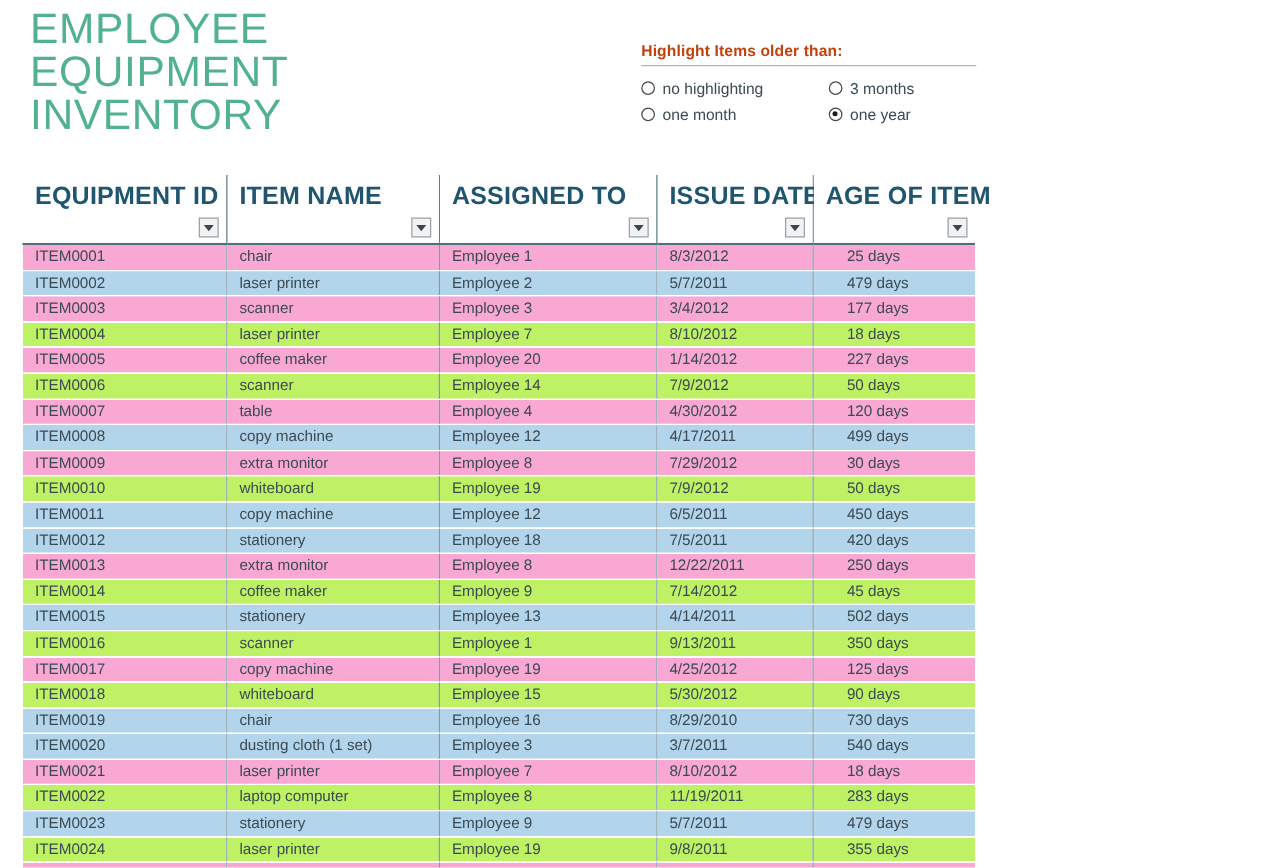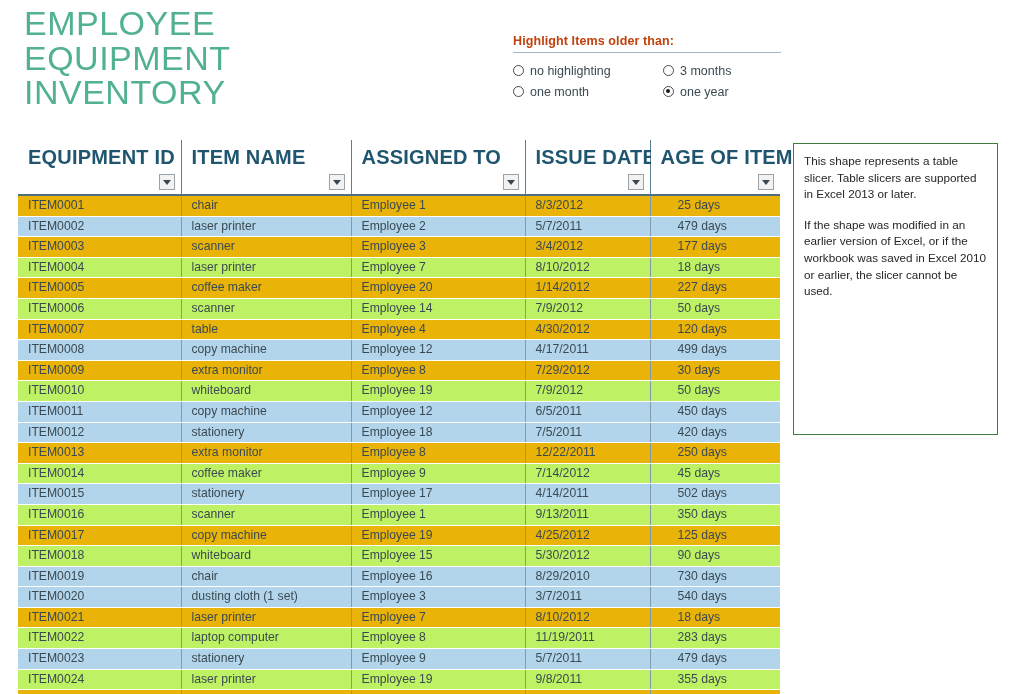--- a/index.html
+++ b/index.html
@@ -142,21 +142,21 @@
     height: 19.6px;
     padding: 0 0 0 10px;
     border-right: 1px solid #7f9aa8;
     border-bottom: 1px solid #ffffff;
     white-space: nowrap;
     overflow: hidden;
     line-height: 19.6px;
   }
   table.inv tbody td:last-child { border-right: none; padding-left: 27px; }
 
-  tr.band-a td { background: #eab308; }
+  tr.band-a td { background: #f9a8d4; }
   tr.band-b td { background: #bef264; }
   tr.hl td     { background: #b2d5ec; }
 
   
   #note {
     position: absolute;
     left: 793px;
     top: 143px;
     width: 205px;
     height: 292px;
@@ -327,21 +327,21 @@
           <tr class="band-b">
             <td>ITEM0014</td>
             <td>coffee maker</td>
             <td>Employee 9</td>
             <td>7/14/2012</td>
             <td>45 days</td>
           </tr>
           <tr class="hl">
             <td>ITEM0015</td>
             <td>stationery</td>
-            <td>Employee 17</td>
+            <td>Employee 13</td>
             <td>4/14/2011</td>
             <td>502 days</td>
           </tr>
           <tr class="band-b">
             <td>ITEM0016</td>
             <td>scanner</td>
             <td>Employee 1</td>
             <td>9/13/2011</td>
             <td>350 days</td>
           </tr>
@@ -405,18 +405,14 @@
             <td>ITEM0025</td>
             <td>table</td>
             <td>Employee 7</td>
             <td>7/31/2012</td>
             <td>28 days</td>
           </tr>
         </tbody>
     </table>
   </div>
 
-  <div id="note">
-      <p>This shape represents a table slicer. Table slicers are supported in Excel 2013 or later.</p>
-      <p>If the shape was modified in an earlier version of Excel, or if the workbook was saved in Excel 2010 or earlier, the slicer cannot be used.</p>
-    </div>
 
 </div>
 
 </body></html>

